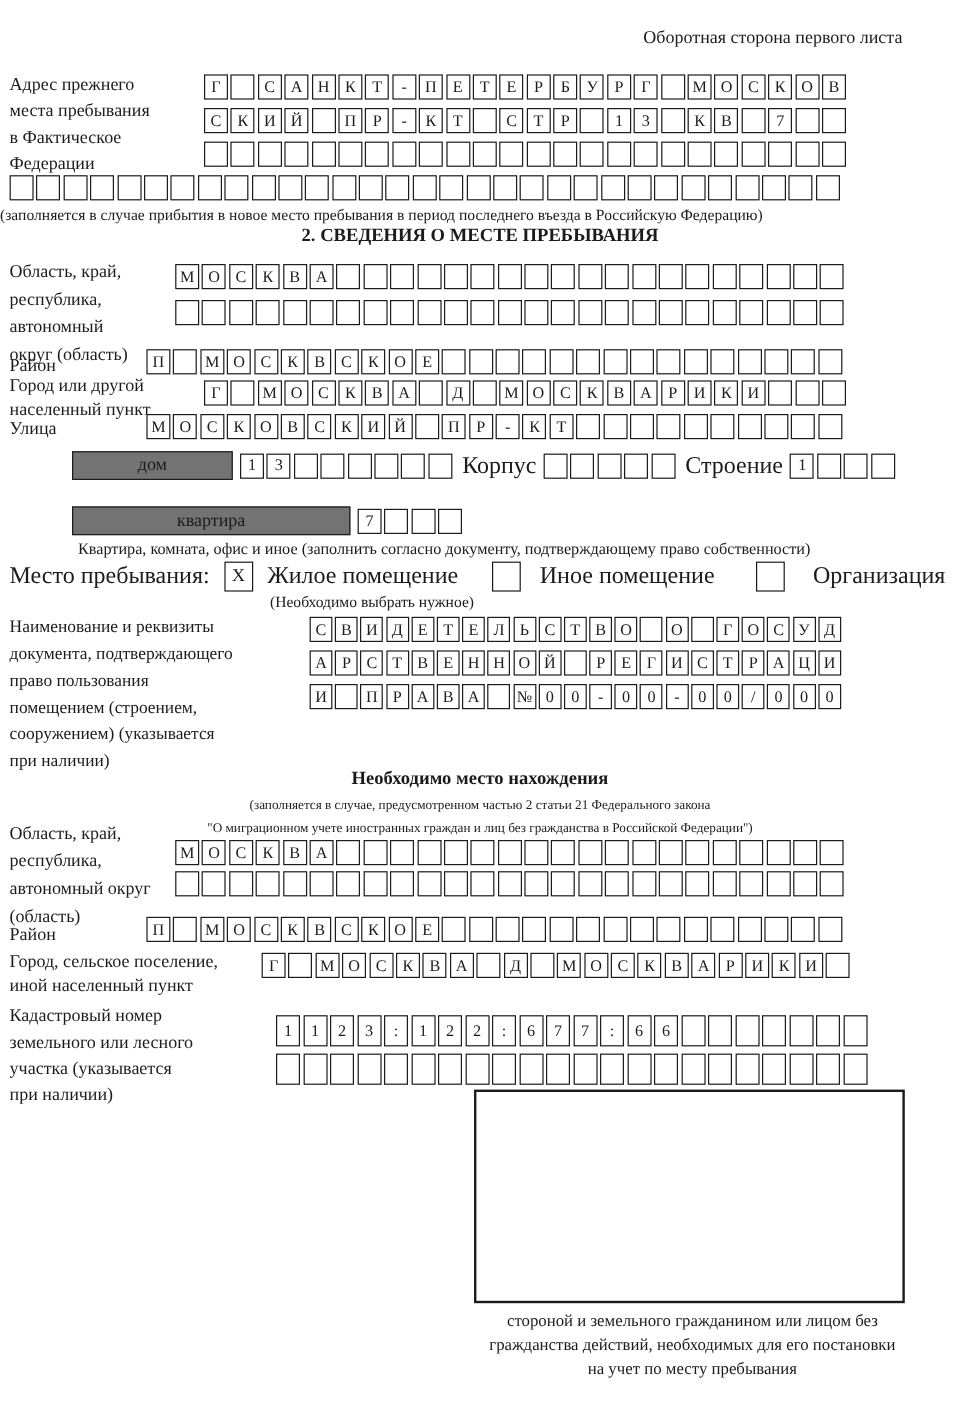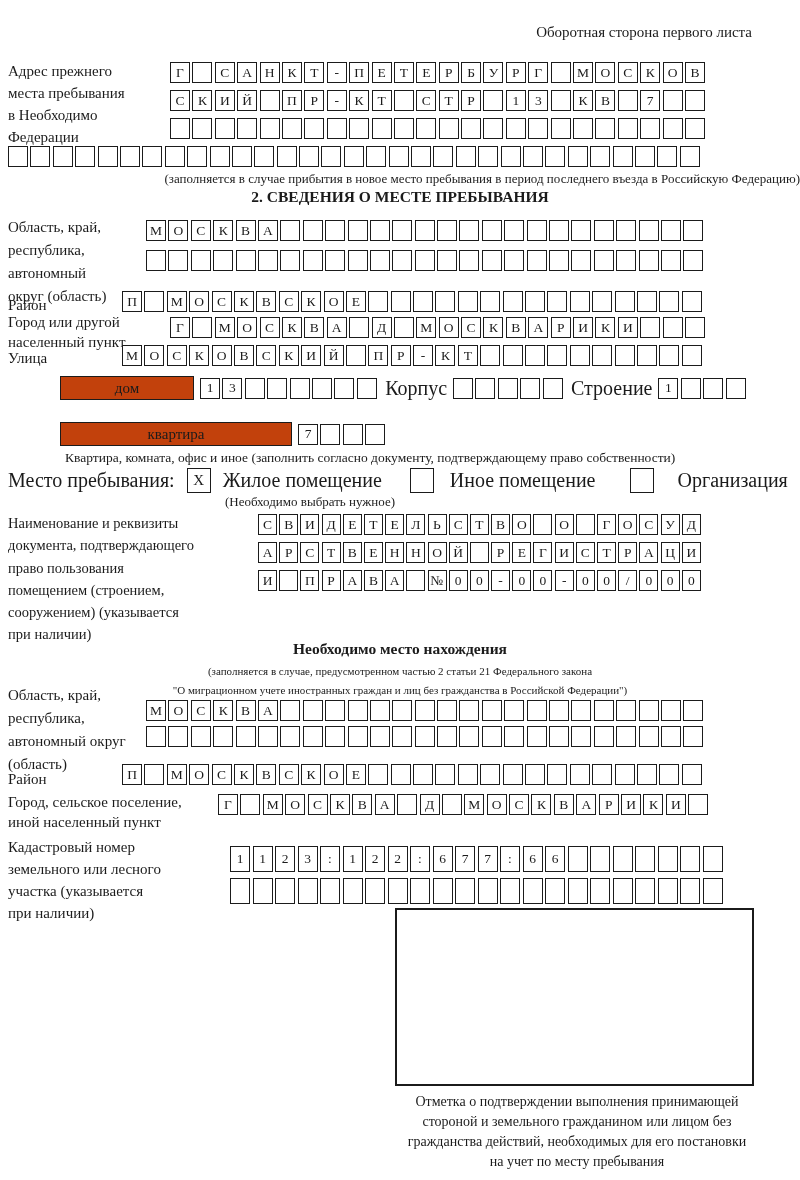--- a/index.html
+++ b/index.html
@@ -3,51 +3,51 @@
 <meta charset="utf-8">
 <style>
   html,body{margin:0;padding:0;background:#ffffff;}
   #page{position:relative;width:800px;height:1180px;background:#ffffff;color:#1b1b1b;
         font-family:"Liberation Serif","DejaVu Serif",serif;overflow:hidden;text-decoration:underline;}
   .abs{position:absolute;}
   .hdr-note{font-size:15px;}
   .lbl{font-size:15px;line-height:22px;}
   .lbl-23{font-size:15px;line-height:23px;}
   .lbl-20{font-size:15px;line-height:20px;}
-  .note{font-size:13px;text-align:right;width:100%;}
+  .note{font-size:13px;text-align:left;width:100%;}
   .note-left{font-size:13.5px;}
   .sect-title{font-size:15.5px;font-weight:bold;text-align:center;width:100%;}
   .cells-row{display:flex;white-space:nowrap;}
   .cell{display:inline-flex;align-items:center;justify-content:center;
         width:18px;height:19px;border:1.6px solid #1b1b1b;margin-right:2.4px;
         font-size:13.5px;background:#fff;flex:none;}
   .cells-doc .cell{width:17px;margin-right:2.2px;}
   .cells-lg .cell{width:18px;height:24px;margin-right:2.5px;}
   .inline-box{display:inline-flex;align-items:center;justify-content:center;
-        border:1.6px solid #1b1b1b;height:22px;font-size:15px;background:#c2410c;flex:none;}
+        border:1.6px solid #1b1b1b;height:22px;font-size:15px;background:#737373;flex:none;}
   .inline-row{display:flex;align-items:center;}
   .inline-row .gap{width:6px;flex:none;}
   .inline-lbl{font-size:20px;flex:none;}
   .checkbox{display:inline-flex;align-items:center;justify-content:center;
         width:22px;height:23px;border:1.6px solid #1b1b1b;font-size:15px;flex:none;background:#fff;}
   .stamp-box{border:2px solid #1b1b1b;background:#fff;}
   .caption{font-size:14px;line-height:20px;text-align:center;}
   .fact-note{font-size:11px;line-height:19px;text-align:center;width:100%;}
 </style>
 </head>
 <body>
 
 <div id="page">
 
   <div class="abs hdr-note" style="top:24px;right:48px;">Оборотная сторона первого листа</div>
 
   <div class="abs lbl" style="left:8px;top:60px;">
       <div>Адрес прежнего</div>
       <div>места пребывания</div>
-      <div>в Необходимо</div>
+      <div>в Фактическое</div>
       <div>Федерации</div>
     </div>
   <div class="abs cells-row" style="left:170px;top:62px;">
       <span class="cell">Г</span>
       <span class="cell"></span>
       <span class="cell">С</span>
       <span class="cell">А</span>
       <span class="cell">Н</span>
       <span class="cell">К</span>
       <span class="cell">Т</span>
@@ -627,19 +627,18 @@
       <span class="cell"></span>
       <span class="cell"></span>
       <span class="cell"></span>
       <span class="cell"></span>
       <span class="cell"></span>
       <span class="cell"></span>
     </div>
 
   <div class="abs stamp-box" style="left:395px;top:908px;width:355px;height:174px;"></div>
   <div class="abs caption" style="left:382px;top:1092px;width:390px;">
-      <div>Отметка о подтверждении выполнения принимающей</div>
       <div>стороной и земельного гражданином или лицом без</div>
       <div>гражданства действий, необходимых для его постановки</div>
       <div>на учет по месту пребывания</div>
     </div>
 
 </div>
 
 </body></html>

